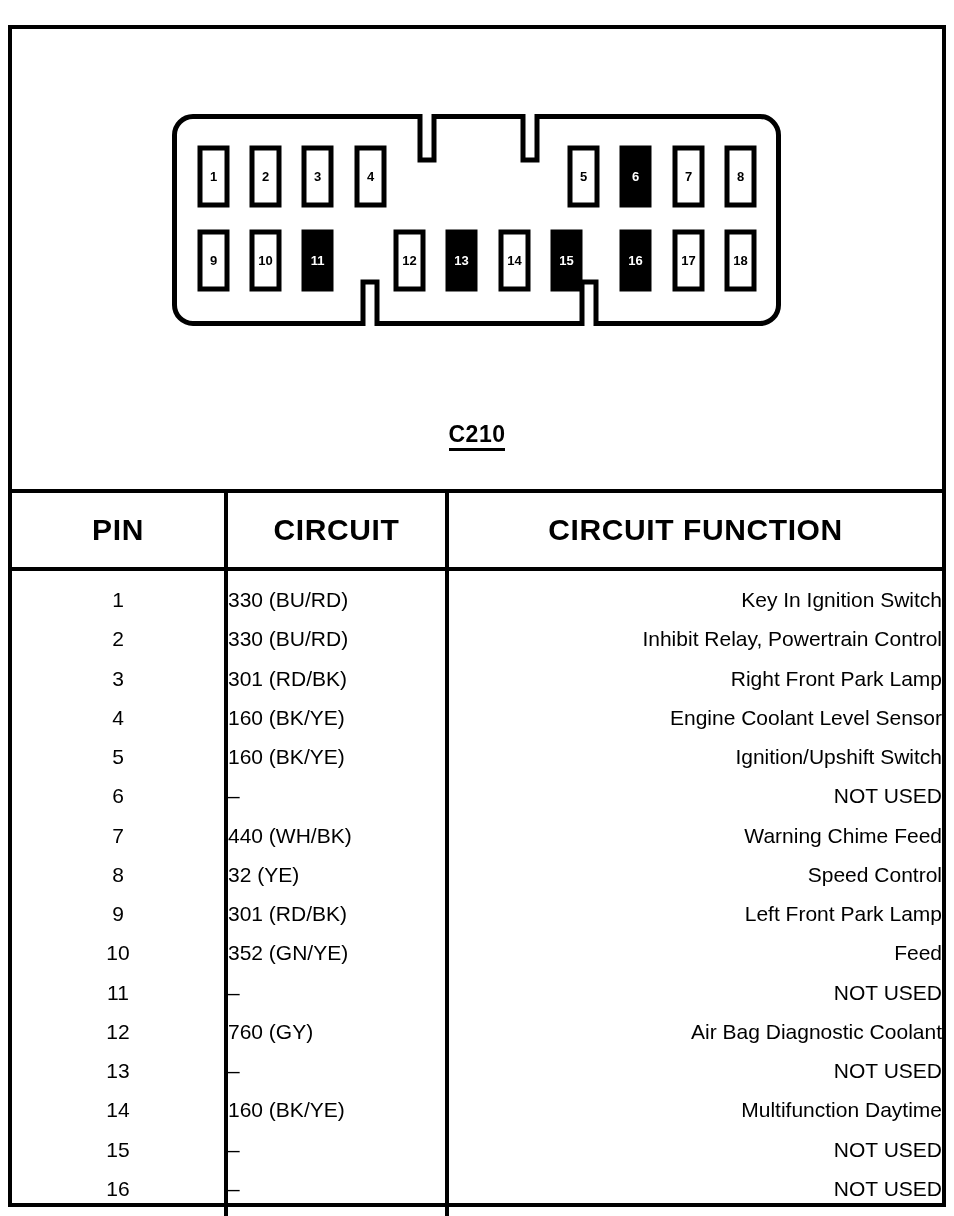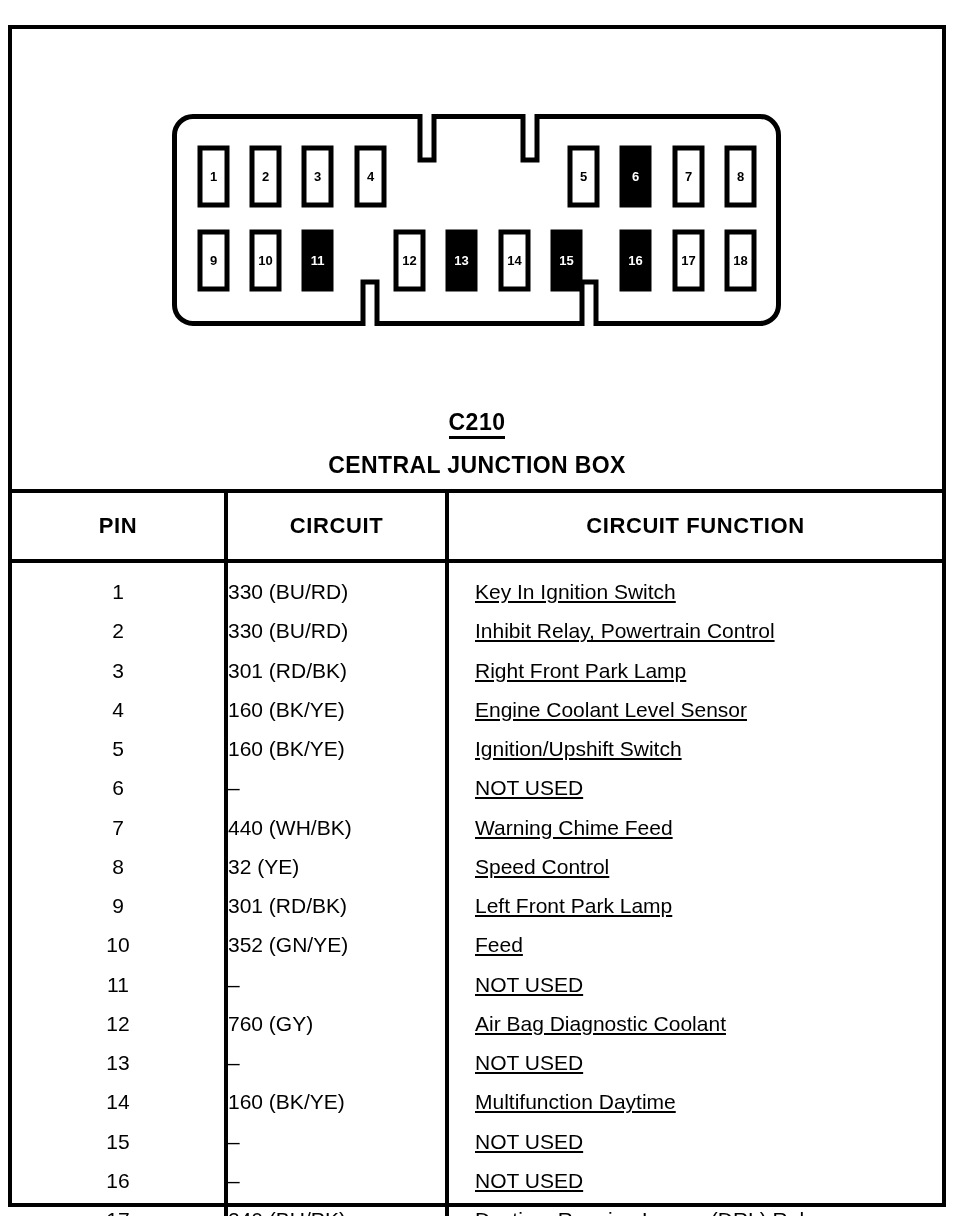--- a/index.html
+++ b/index.html
@@ -49,21 +49,21 @@
     font-size: 13px;
     font-weight: bold;
     text-anchor: middle;
     dominant-baseline: middle;
   }
 
   
   #caption-block {
     position: absolute;
     left: 0;
-    top: 381px;
+    top: 393px;
     width: 930px;
     text-align: center;
   }
   #connector-id {
     font-size: 23px;
     font-weight: bold;
     letter-spacing: 0.5px;
     display: inline-block;
     border-bottom: 3px solid #000;
     padding-bottom: 2px;
@@ -87,21 +87,21 @@
   table#pin-table {
     border-collapse: collapse;
     width: 930px;
     table-layout: fixed;
   }
   table#pin-table col.c-pin { width: 214px; }
   table#pin-table col.c-circuit { width: 221px; }
   table#pin-table col.c-func { width: 495px; }
 
   #pin-table thead th {
-    font-size: 22px;
+    font-size: 30px;
     font-weight: bold;
     letter-spacing: 0.6px;
     padding: 20px 0 20px 0;
     border-bottom: 4px solid #000;
     text-align: center;
     vertical-align: middle;
   }
   #pin-table thead th.col-pin,
   #pin-table tbody td.col-pin {
     border-right: 4px solid #000;
@@ -112,23 +112,22 @@
   }
   #pin-table tbody td {
     font-size: 21px;
     padding: 2px 0 2px 0;
     line-height: 1.68;
     vertical-align: middle;
   }
   #pin-table tbody td.col-pin { text-align: center; }
   #pin-table tbody td.col-circuit { text-align: left; }
   #pin-table tbody td.col-func {
-    text-align: left;
+    text-align: right;
     padding-left: 26px;
-    text-decoration: underline;
   }
   #pin-table tbody tr:first-child td { padding-top: 11px; }
   #pin-table tbody tr:last-child td { padding-bottom: 9px; }
 </style>
 </head>
 <body>
 
 <div id="page">
   <div id="outer-frame">
 
@@ -235,21 +234,20 @@
           </g>
           <g>
             <rect x="555" y="118" width="27" height="57" fill="#ffffff" stroke="#000" stroke-width="5"></rect>
             <text class="pin-label" x="568.5" y="148" fill="#000000">18</text>
           </g>
         </g>
       </svg>
 
       <div id="caption-block">
         <div id="connector-id">C210</div>
-        <div id="connector-name">CENTRAL JUNCTION BOX</div>
       </div>
     </div>
 
     <div id="pin-table-wrap">
       <table id="pin-table">
         <colgroup>
           <col class="c-pin">
           <col class="c-circuit">
           <col class="c-func">
         </colgroup>

